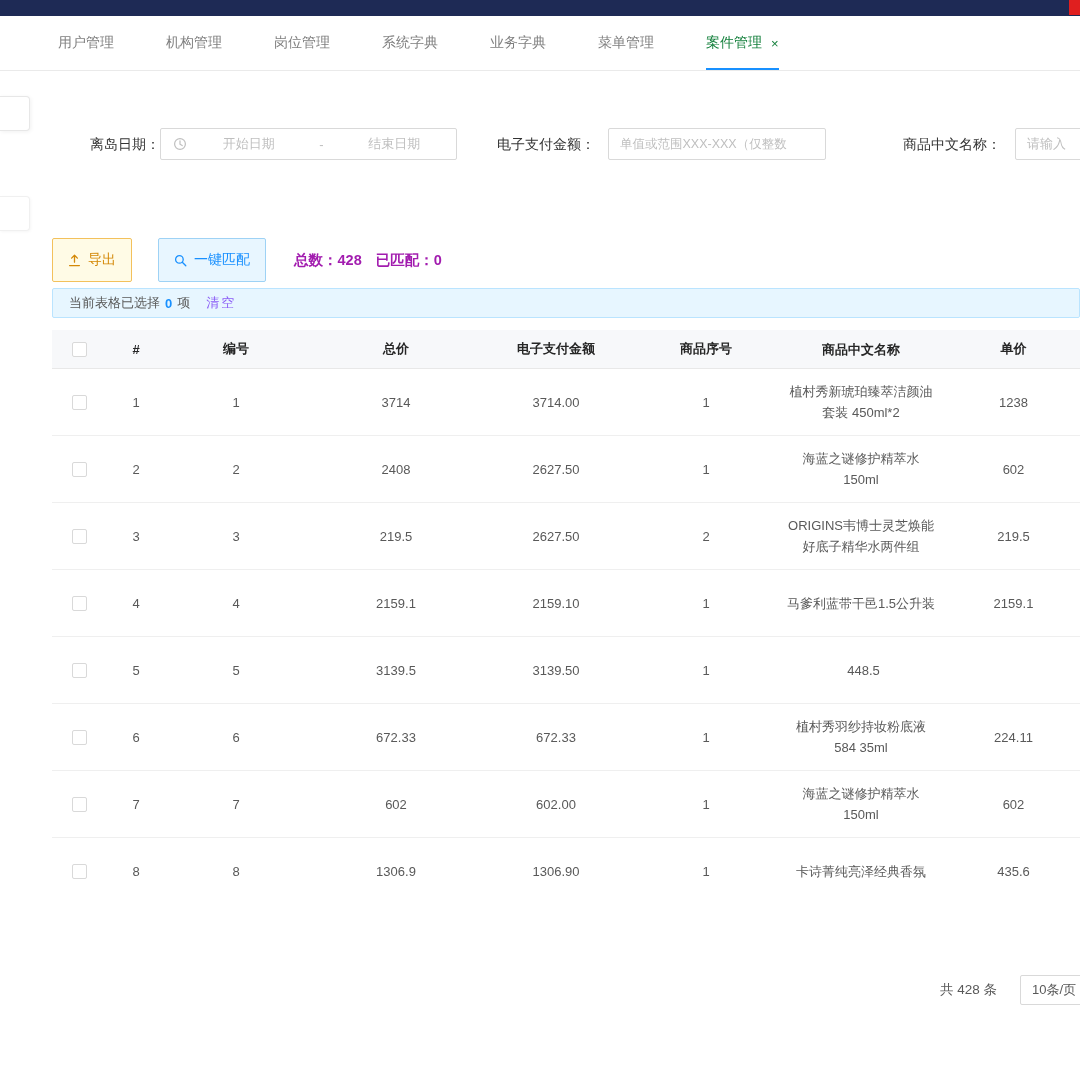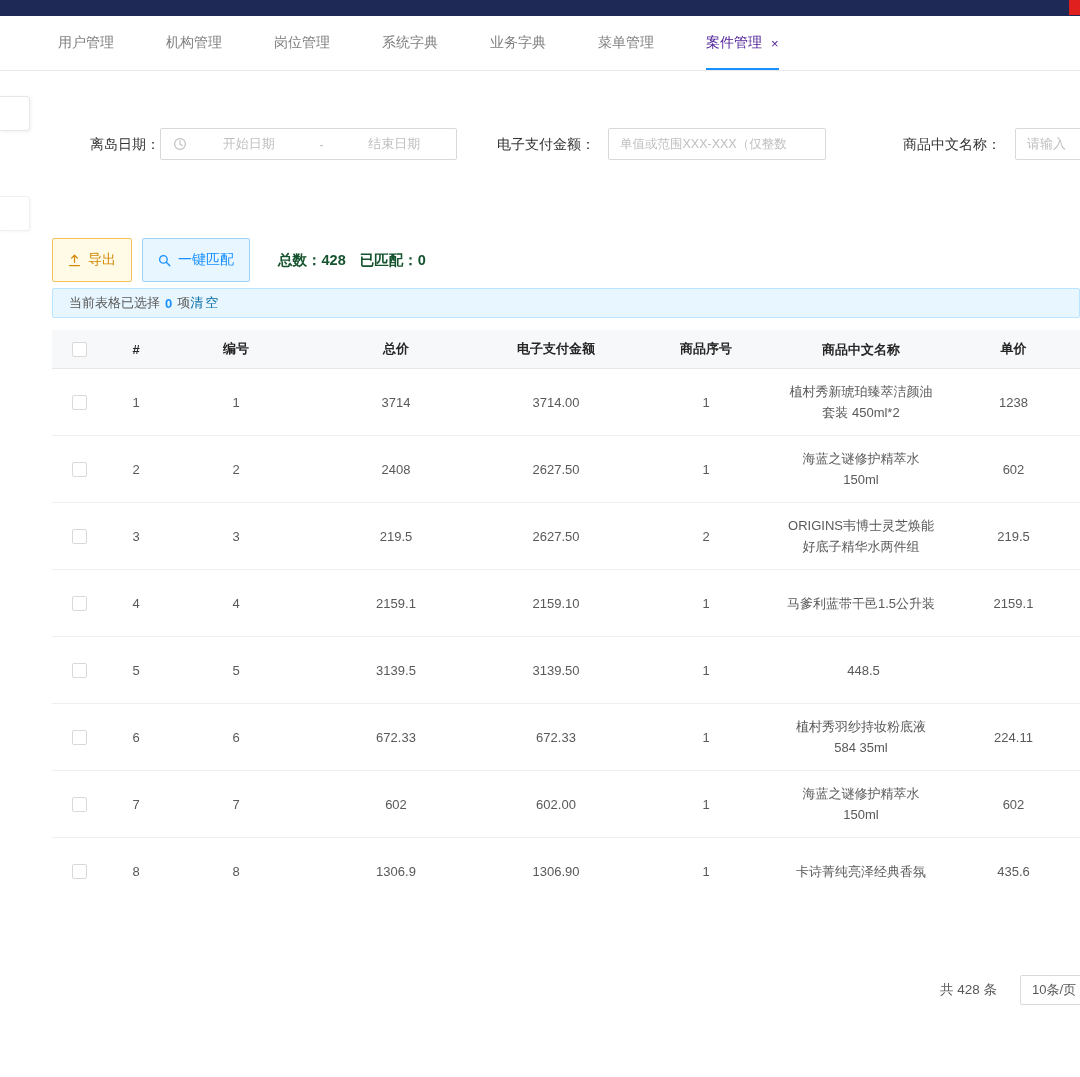--- a/index.html
+++ b/index.html
@@ -11,21 +11,21 @@
   .page{position:relative;width:1080px;height:1077px;overflow:hidden;background:#fff;}
 
   
   .topbar{position:absolute;top:0;left:0;width:100%;height:30px;background:#1e2a55;display:flex;align-items:center;}
   .topbar-search{color:rgba(255,255,255,.88);font-size:13px;padding-left:8px;letter-spacing:.5px;margin-top:29px;}
   .topbar-badge{position:absolute;right:0;top:0;width:11px;height:15px;background:#e01f1f;}
 
   
   .tabbar{position:absolute;top:16px;left:0;width:100%;height:55px;background:#fff;border-bottom:1px solid #eaeaea;box-sizing:border-box;display:flex;align-items:center;padding-left:58px;}
   .tab{position:relative;height:100%;display:flex;align-items:center;margin-right:52px;font-size:14px;color:#7f7f7f;cursor:pointer;white-space:nowrap;}
-  .tab.active{color:#4c1d95;}
+  .tab.active{color:#15803d;}
   .tab.active::after{content:"";position:absolute;left:0;right:0;bottom:0;height:2px;background:#1890ff;}
   .tab-close{margin-left:9px;font-size:13px;line-height:1;}
 
   
   .side-box{position:absolute;left:0;width:29px;height:33px;background:#fff;border:1px solid #e7e7e7;border-left:none;border-radius:0 4px 4px 0;box-shadow:1px 1px 4px rgba(0,0,0,.06);}
   .side-box.b1{top:96px;}
   .side-box.b2{top:196px;border-color:#f0f0f0;box-shadow:1px 1px 3px rgba(0,0,0,.04);}
 
   
   .filters{position:absolute;top:128px;left:0;width:100%;height:32px;}
@@ -40,28 +40,28 @@
   .lbl-amount{left:497px;}
   .inp-amount{left:608px;width:218px;padding-left:11px;font-size:12.5px;}
   .lbl-product{left:903px;}
   .inp-product{left:1015px;width:120px;padding-left:11px;}
 
   
   .toolbar{position:absolute;top:238px;left:52px;display:flex;align-items:center;}
   .btn{height:44px;box-sizing:border-box;border-radius:2px;display:flex;align-items:center;padding:0 15px;font-size:14px;cursor:pointer;white-space:nowrap;}
   .btn .ic{display:flex;align-items:center;margin-right:7px;}
   .btn-export{background:#fffbe6;border:1px solid #f3c15c;color:#d48806;}
-  .btn-match{background:#e8f6ff;border:1px solid #9ed2f5;color:#1890ff;margin-left:10px;}
-  .stats{margin-left:28px;font-size:14.5px;color:#14532d;font-weight:600;display:flex;align-items:center;white-space:nowrap;}
+  .btn-match{background:#e8f6ff;border:1px solid #9ed2f5;color:#1890ff;margin-left:26px;}
+  .stats{margin-left:28px;font-size:14.5px;color:#a21caf;font-weight:600;display:flex;align-items:center;white-space:nowrap;}
   .stats .gap{width:14px;}
 
   
   .sel-bar{position:absolute;top:288px;left:52px;right:0;height:30px;background:#e7f6ff;border:1px solid #bae4ff;border-radius:2px;box-sizing:border-box;display:flex;align-items:center;padding-left:16px;font-size:13px;color:#595959;white-space:nowrap;}
   .sel-count{color:#1890ff;font-weight:700;margin:0 5px;}
-  .sel-clear{color:#0369a1;margin-left:0;cursor:pointer;letter-spacing:2px;}
+  .sel-clear{color:#8b5cf6;margin-left:16px;cursor:pointer;letter-spacing:2px;}
 
   
   .table-wrap{position:absolute;top:330px;left:52px;width:1099px;height:565px;overflow:hidden;}
   .tr{display:flex;align-items:center;border-bottom:1px solid #efefef;background:#fff;}
   .tr.head{background:#f7f8fa;height:38px;border-bottom:1px solid #e8e8e8;}
   .td{flex:none;text-align:center;font-size:13px;color:#595959;}
   .tr.head .td{font-weight:700;color:#262626;}
   .tbody .tr{min-height:66px;}
   .col-check{width:54px;display:flex;justify-content:center;}
   .col-idx{width:60px;}

